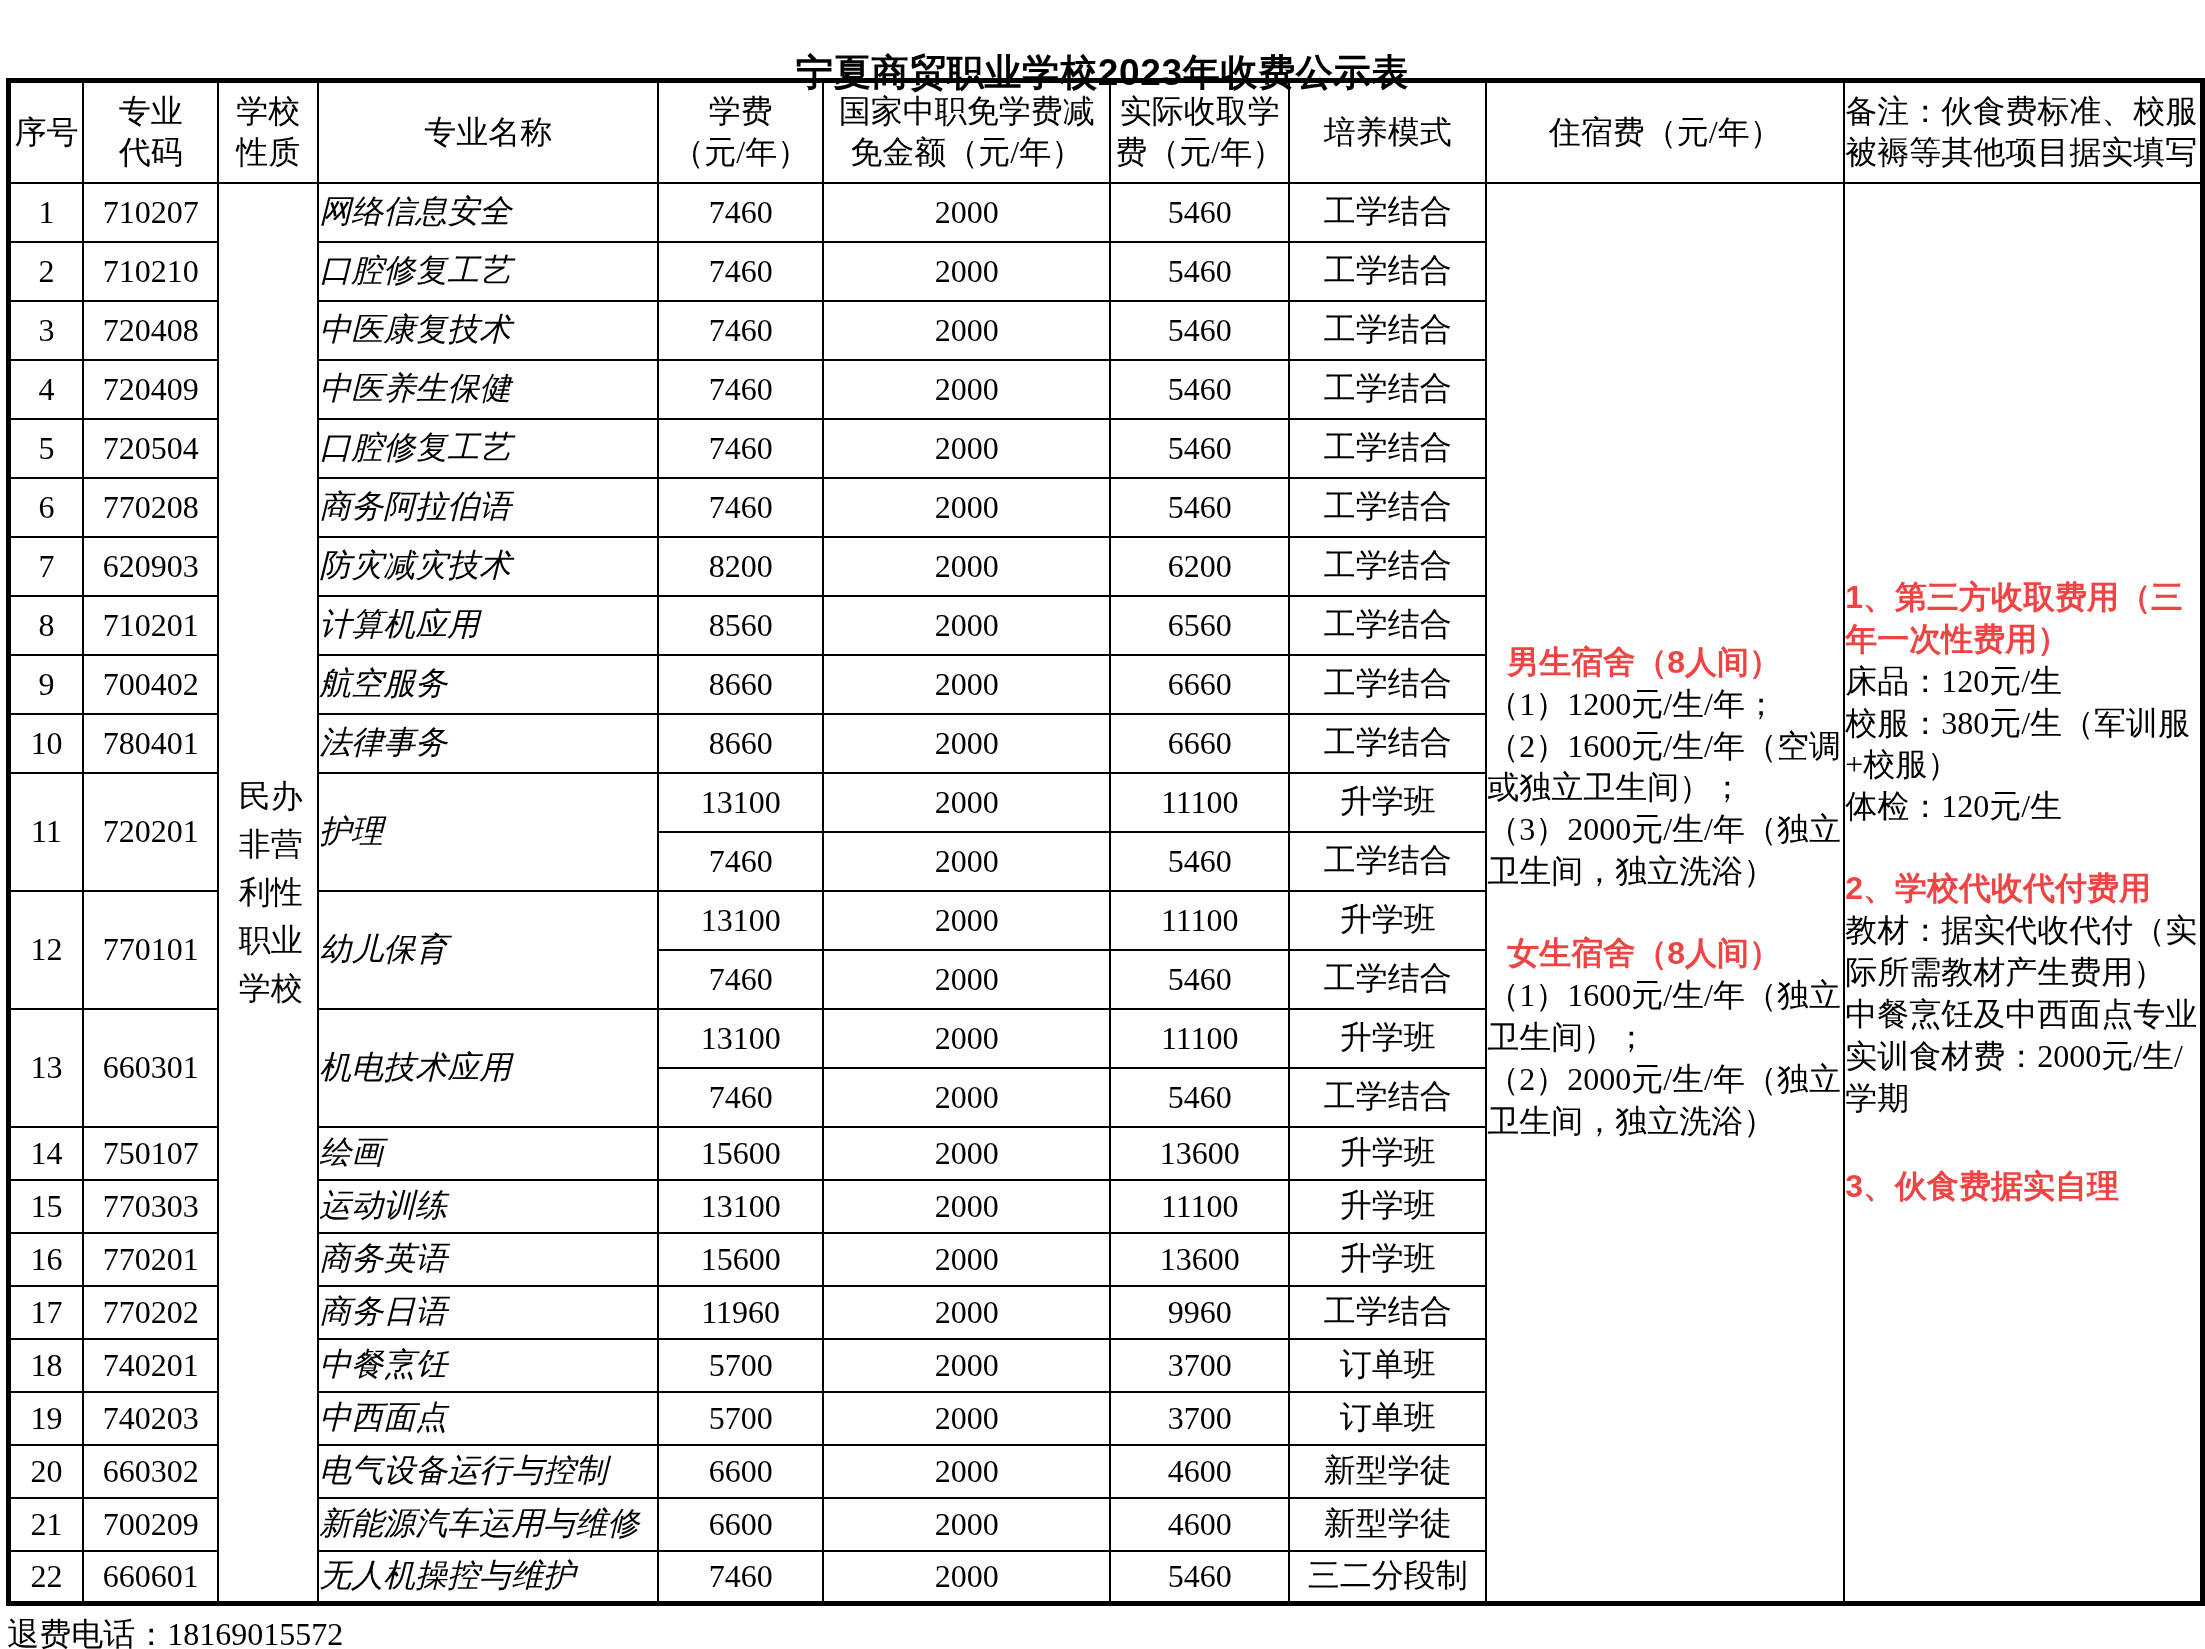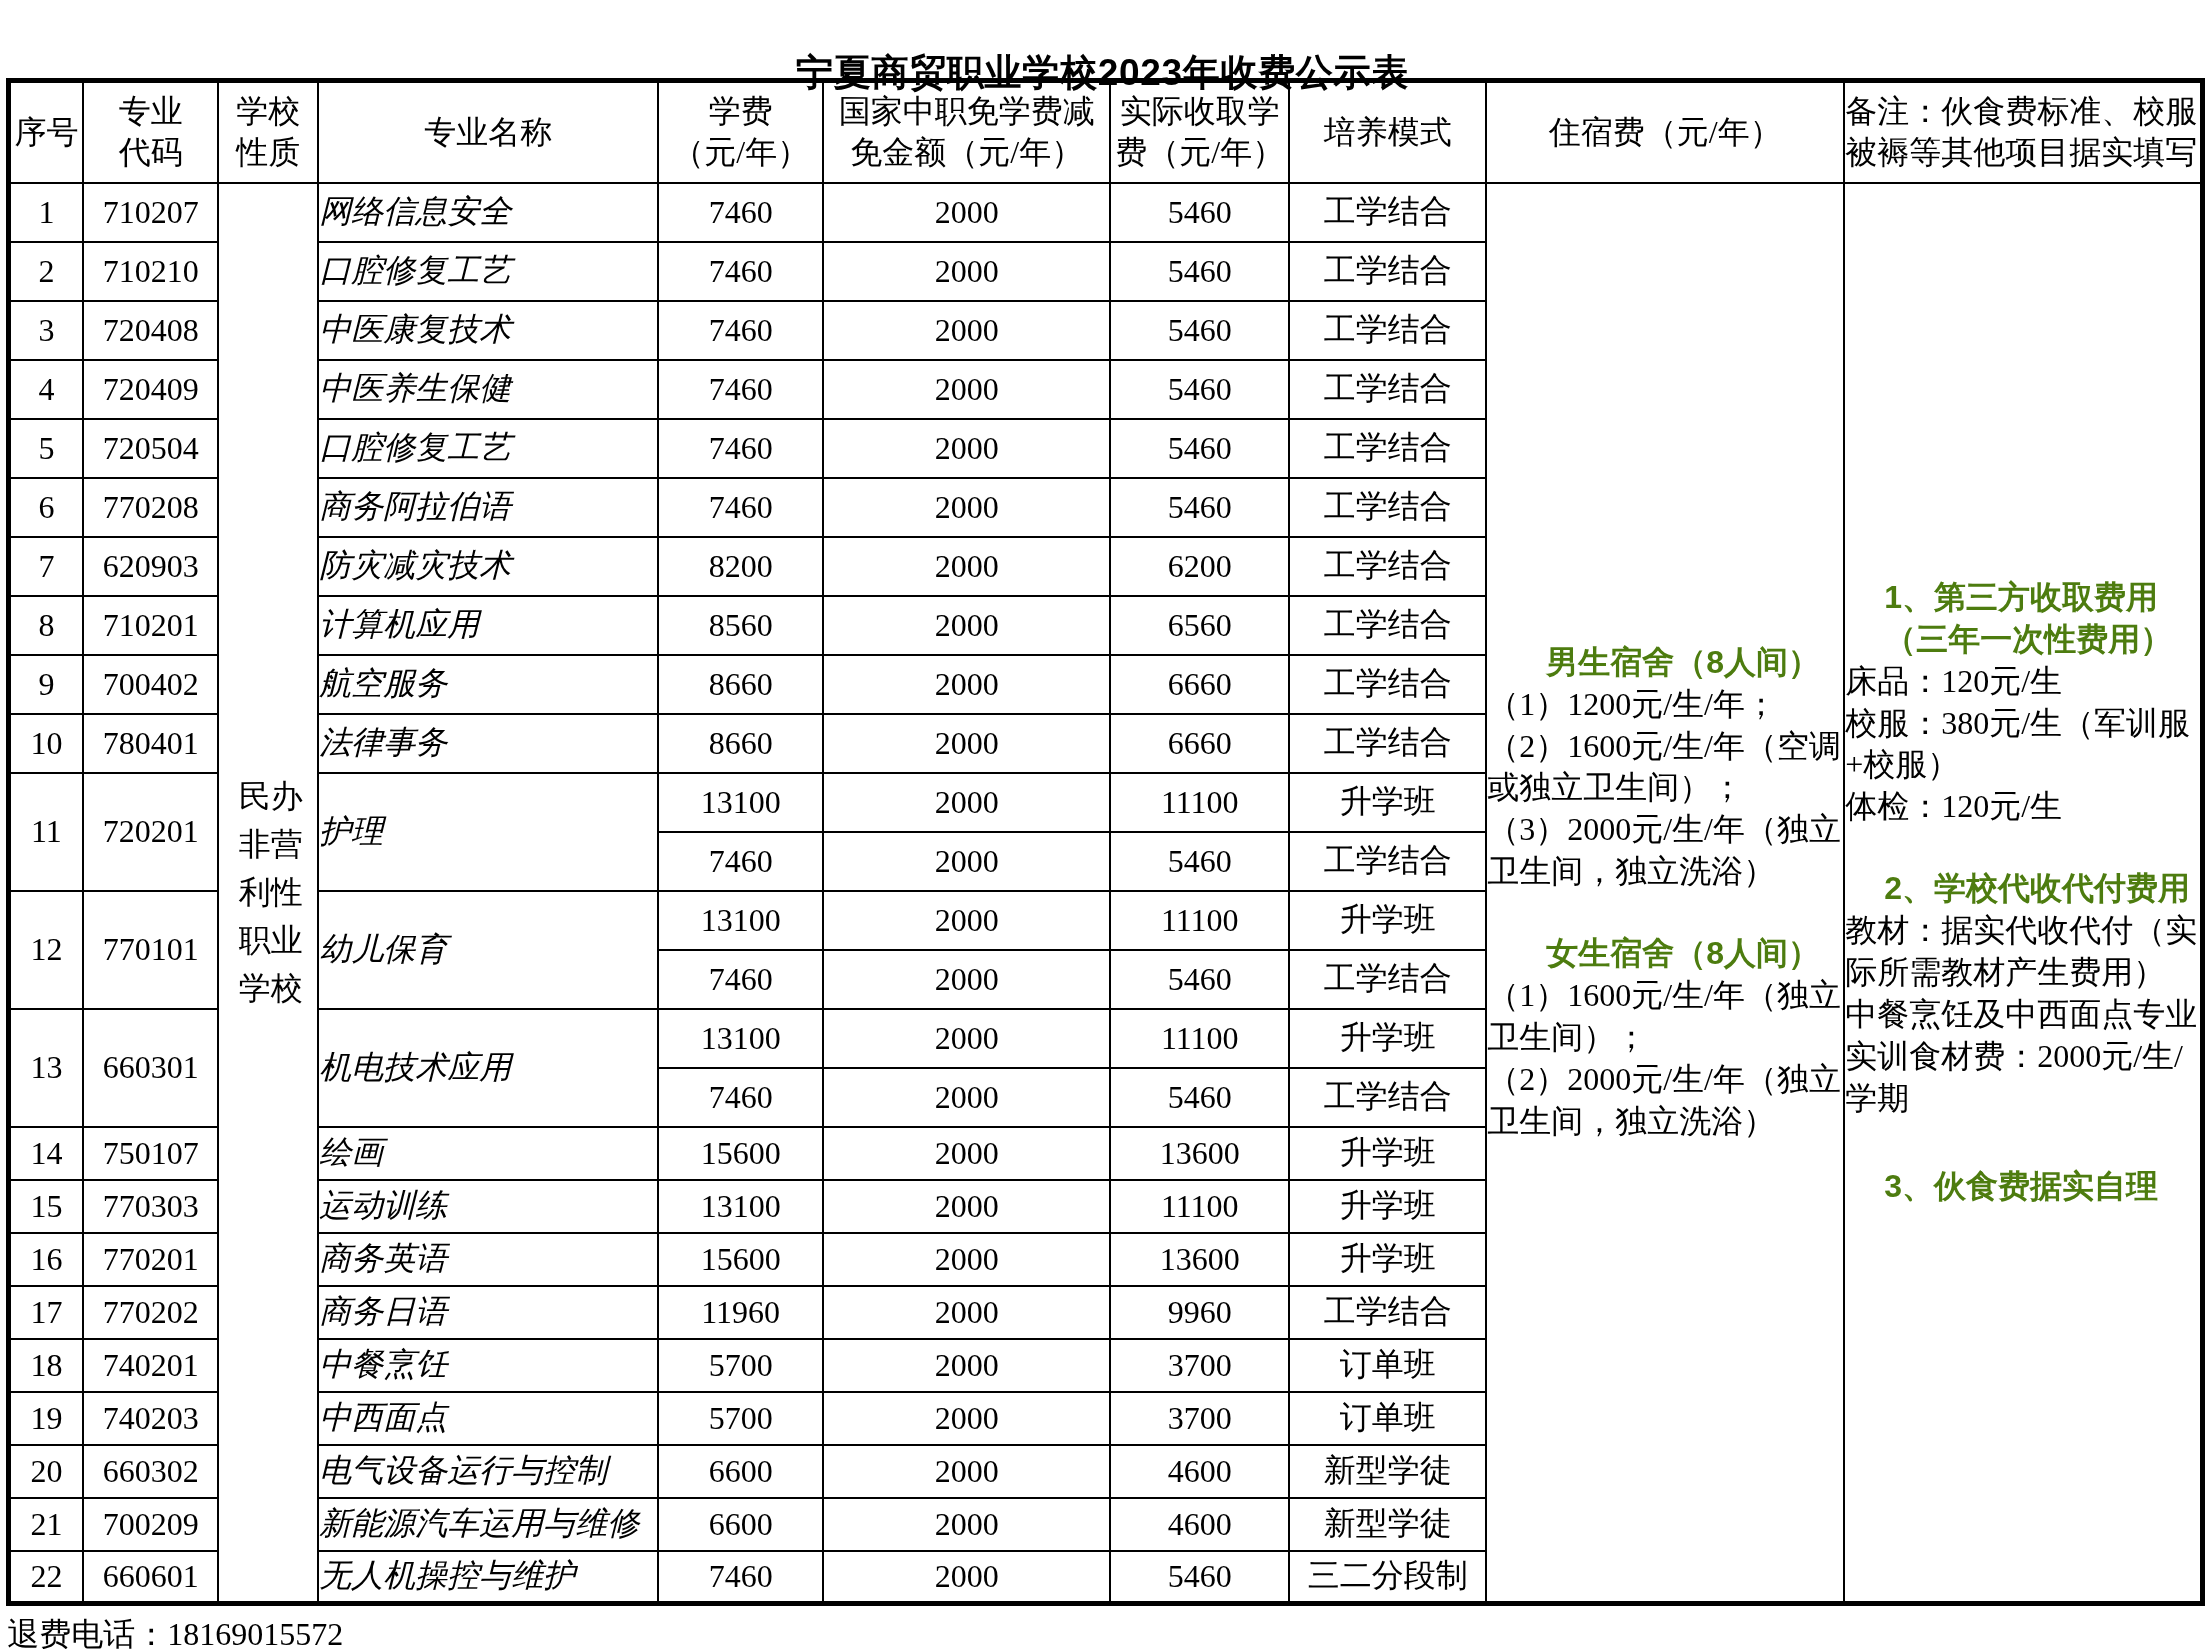--- a/index.html
+++ b/index.html
@@ -36,23 +36,23 @@
   .vtext{
     width:69px;margin:0 auto;word-break:break-all;
     line-height:1.5;font-size:32px;text-align:right;
   }
   td.dorm-cell,td.note-cell{
     vertical-align:top;text-align:left;
     padding:49px 7.2px 0 10px;
     line-height:1.31;
   }
   .rtitle{
-    color:#4d7c0f;font-weight:bold;
+    color:#ef4444;font-weight:bold;
     font-family:"Liberation Sans","DejaVu Sans",sans-serif;
-    text-indent:20px;line-height:1.31;padding-left:39px;
+    text-indent:20px;line-height:1.31;
   }
   .note-cell .rtitle{text-indent:0;}
   .bline{line-height:1.31;}
   .vgap{height:40px;}
   .vgap2{height:46px;}
   .footer{
     position:absolute;left:7.2px;top:1613px;font-size:32px;
   }
 </style>
 </head>

